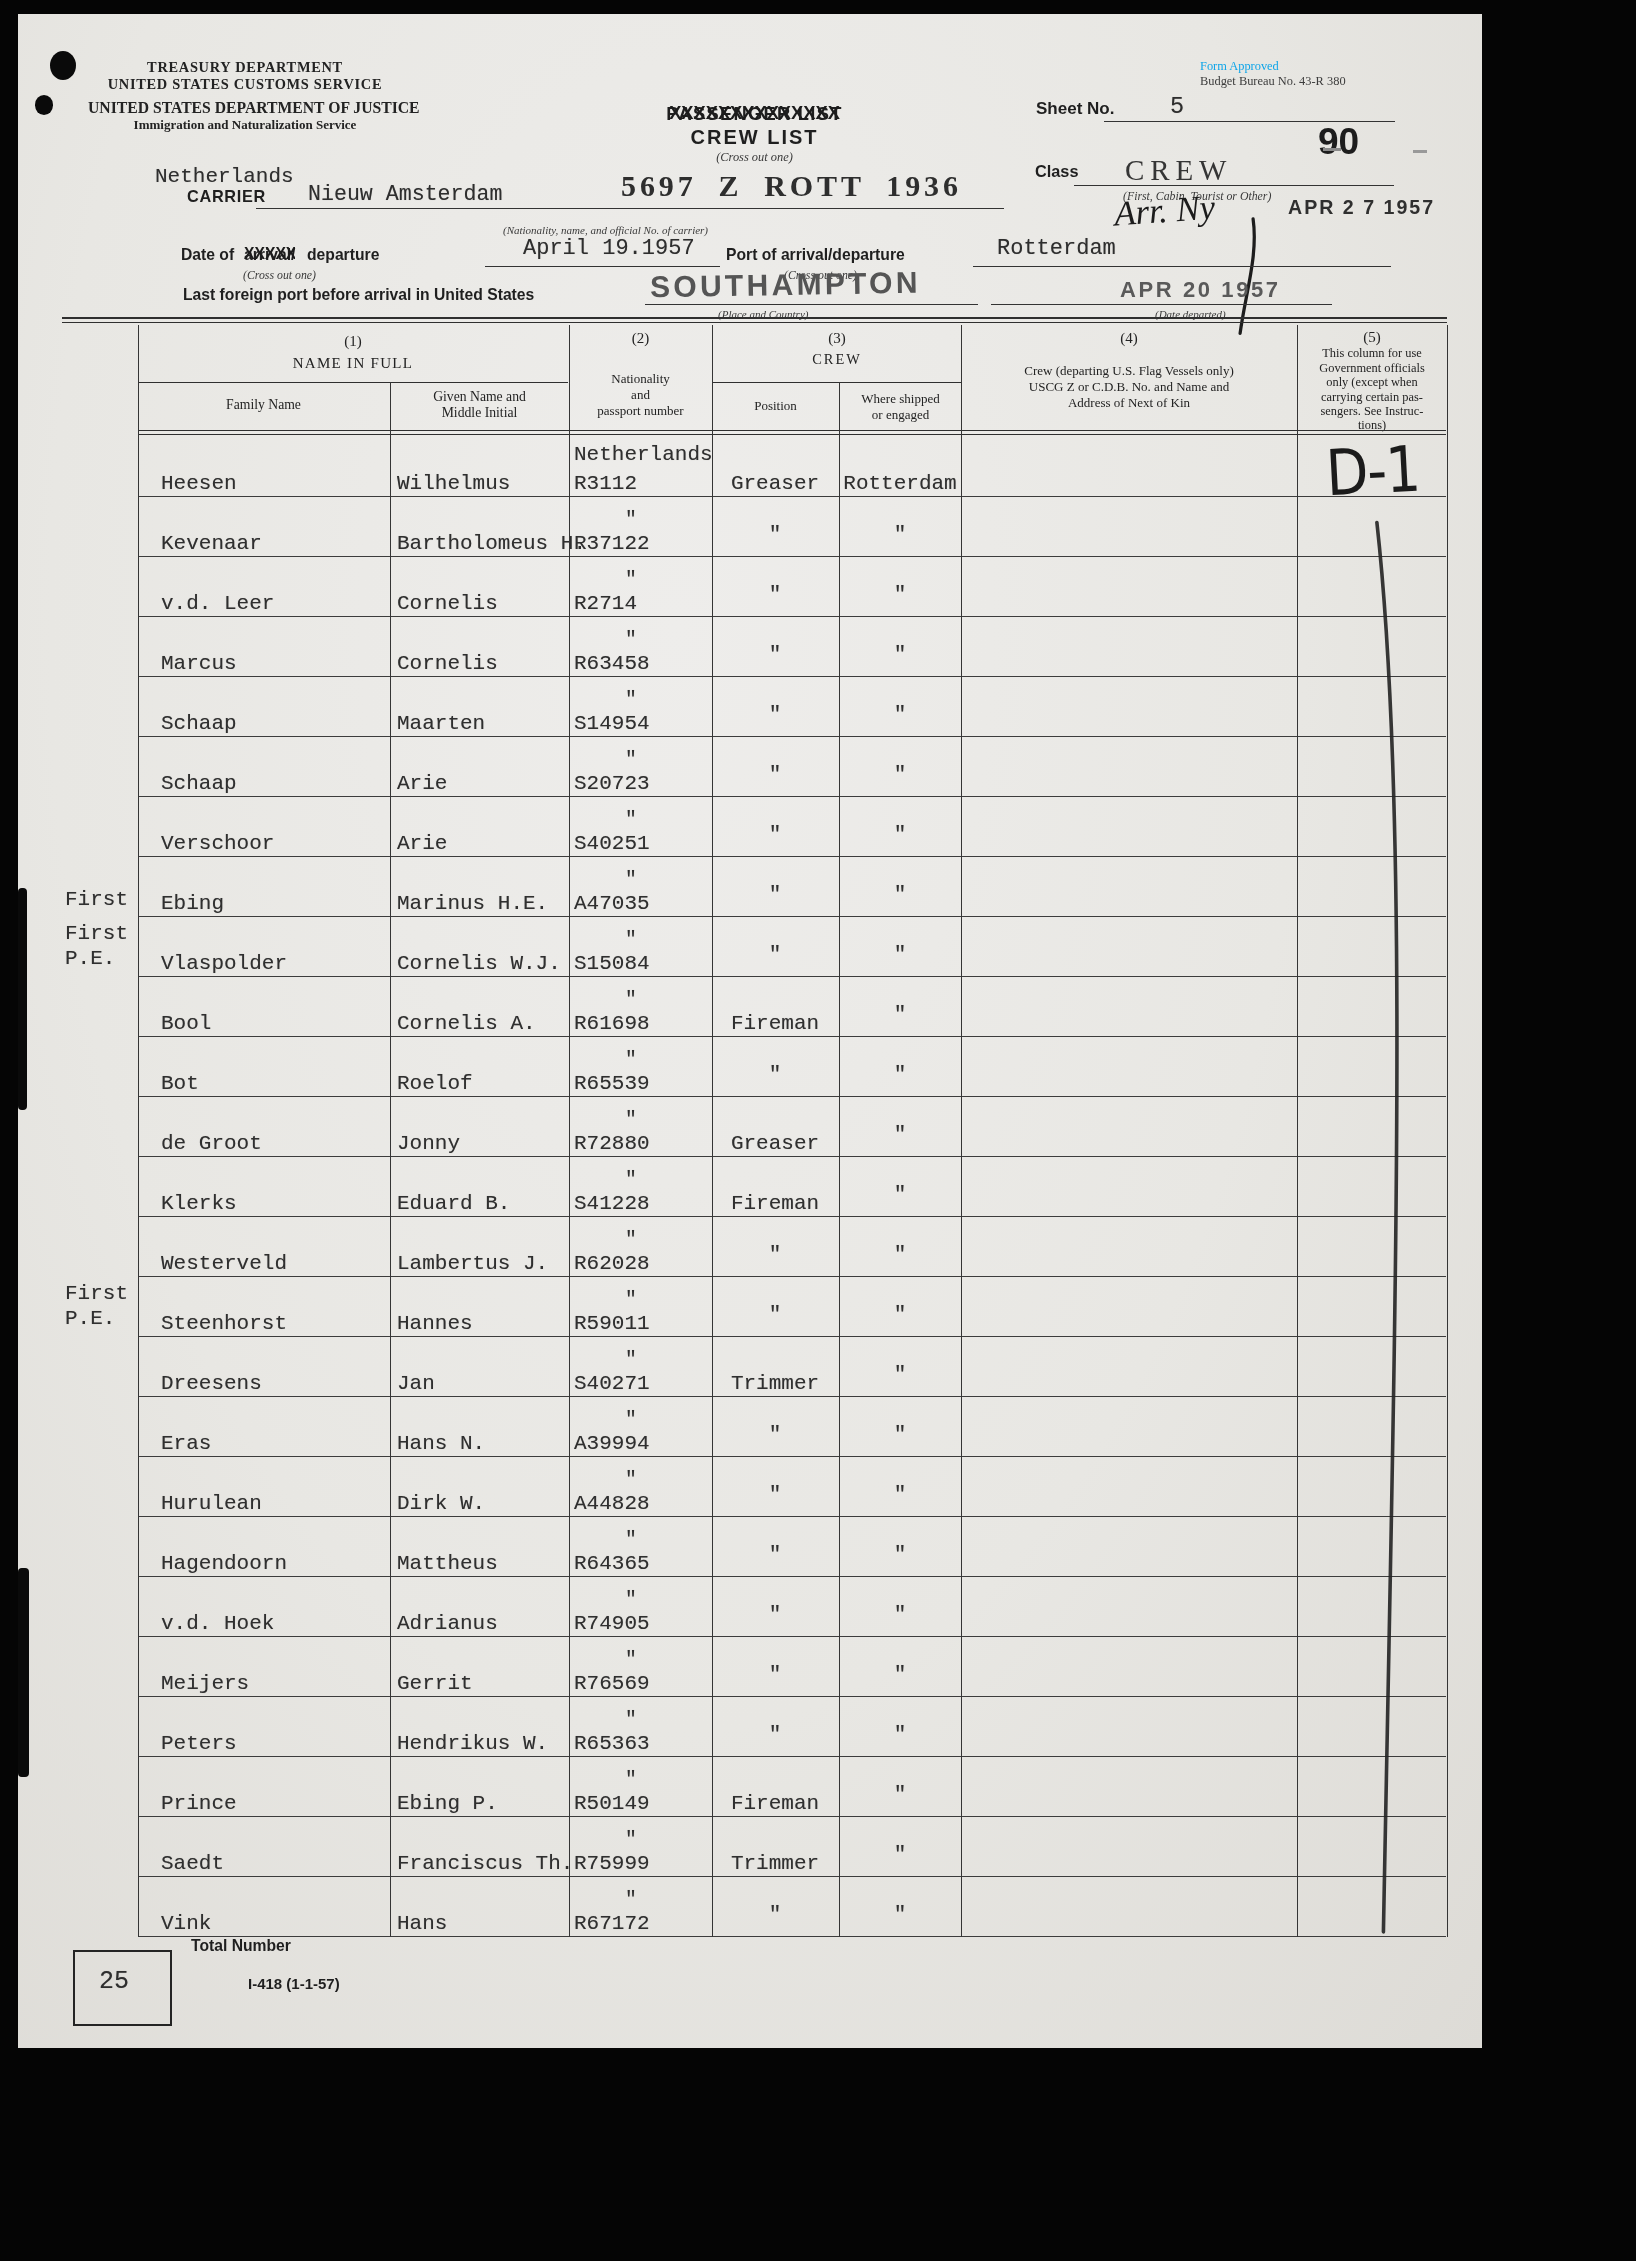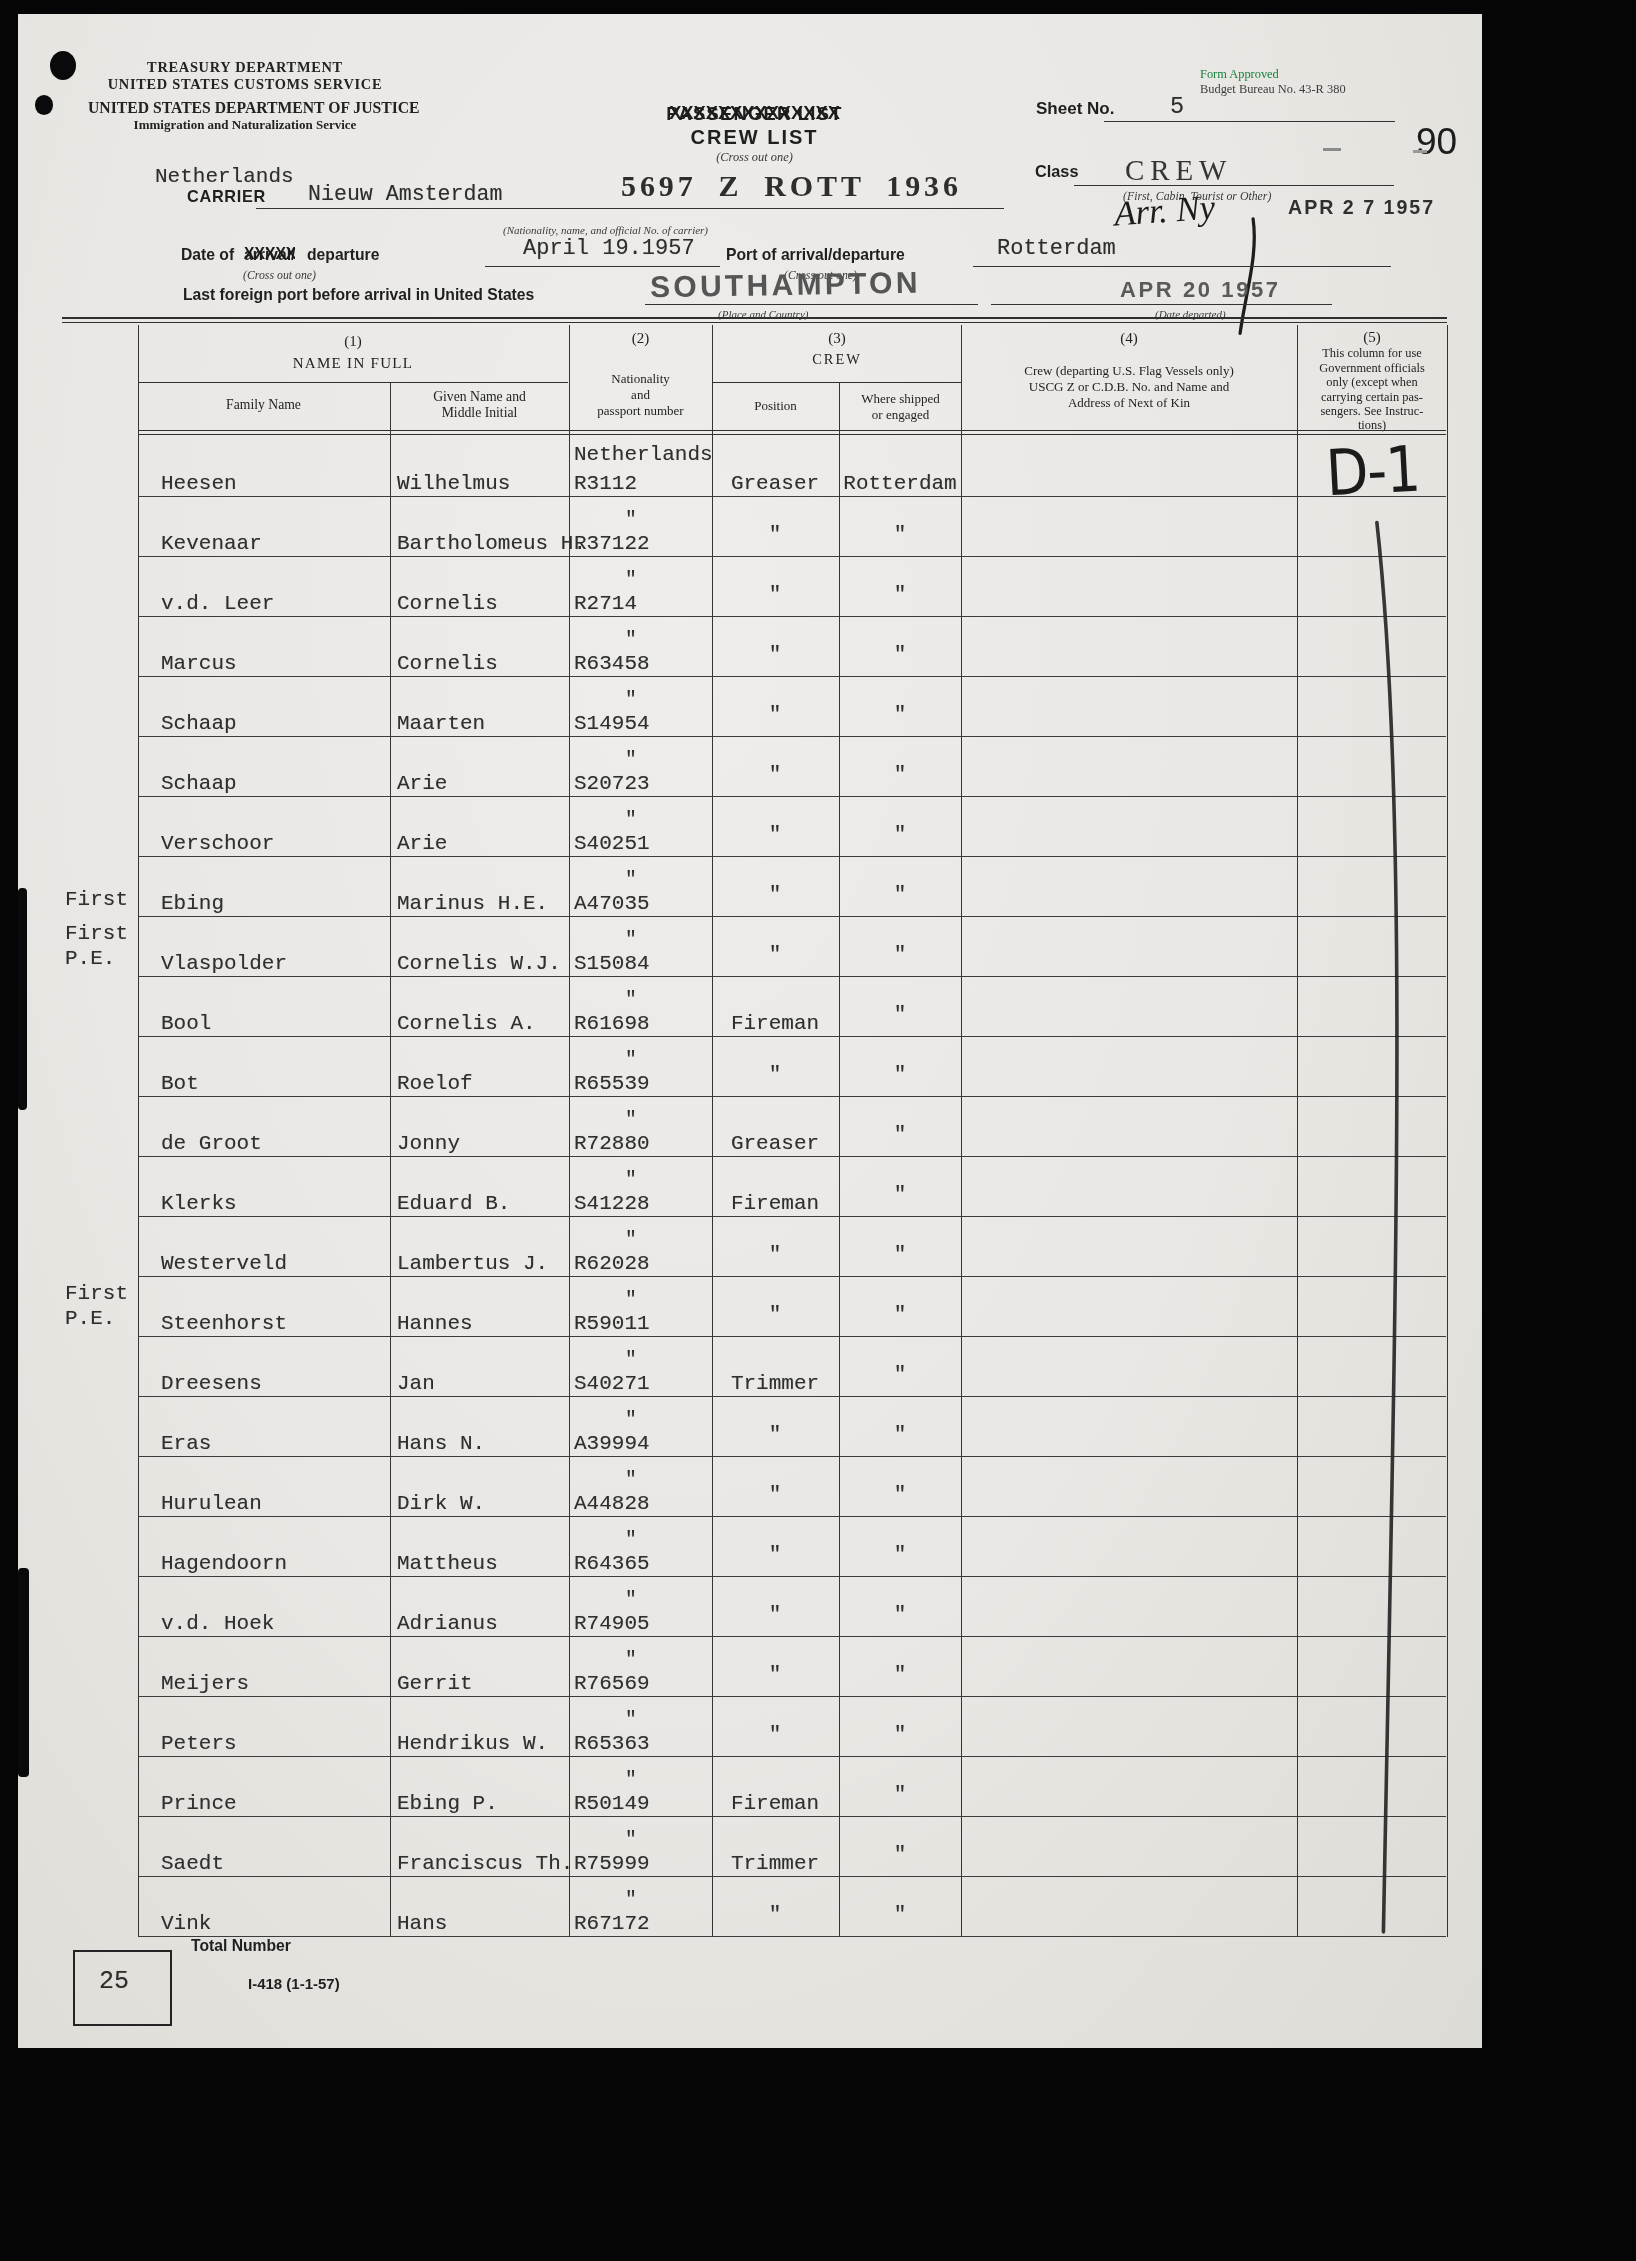--- a/index.html
+++ b/index.html
@@ -56,29 +56,29 @@
   <div class="smudge" style="left:18.3px;top:1568px;width:10.5px;height:209px;"></div>
 
   <div class="abs ctr" style="left:88px;top:59px;width:314px;">
     <div class="pserif" style="font-size:14.4px;font-weight:700;letter-spacing:0.7px;">TREASURY DEPARTMENT</div>
     <div class="pserif" style="font-size:14.4px;font-weight:700;letter-spacing:0.7px;">UNITED STATES CUSTOMS SERVICE</div>
     <div class="pserif" style="font-size:15.7px;font-weight:700;margin-top:5.9px;">UNITED STATES DEPARTMENT OF JUSTICE</div>
     <div class="pserif" style="font-size:13px;font-weight:700;">Immigration and Naturalization Service</div>
   </div>
 
   <div class="abs" style="left:1200px;top:59px;">
-    <div class="pserif" style="font-size:12.4px;color:#15803d;margin-top:8px;">Form Approved</div>
+    <div class="pserif" style="font-size:12.4px;color:#0ea5e9;">Form Approved</div>
     <div class="pserif" style="font-size:12.4px;color:#3c3c3c;">Budget Bureau No. 43-R 380</div>
   </div>
 
   <span class="abs psans" style="left:1036px;top:99px;font-size:17px;">Sheet No.</span>
   <span class="abs typed" style="left:1170px;top:93px;font-size:23.5px;">5</span>
   <div class="uline" style="left:1104px;top:121px;width:291px;"></div>
 
-  <span class="abs" style="left:1416px;top:121px;font-size:37px;font-weight:400;color:#1d1d1d;font-family:'Liberation Sans',sans-serif;">90</span>
+  <span class="abs" style="left:1318px;top:121px;font-size:37px;font-weight:700;color:#1d1d1d;font-family:'Liberation Sans',sans-serif;">90</span>
   <div class="uline" style="left:1323px;top:148px;width:18.3px;height:2.6px;background:#8a8a8a;"></div>
   <div class="uline" style="left:1413px;top:150px;width:14.4px;height:2.6px;background:#999;"></div>
 
   <div class="abs ctr" style="left:624px;top:103px;width:261px;">
     <span class="struck psans" style="font-size:18.3px;letter-spacing:1.3px;">
       <span>PASSENGER LIST</span>
       <span class="xover psans" style="font-size:18.3px;">XXXXXXXXXXXXXX</span>
     </span>
     <div class="psans" style="font-size:20px;letter-spacing:2px;margin-top:0.7px;">CREW LIST</div>
     <div class="noteit" style="font-size:12.4px;margin-top:1.3px;">(Cross out one)</div>

